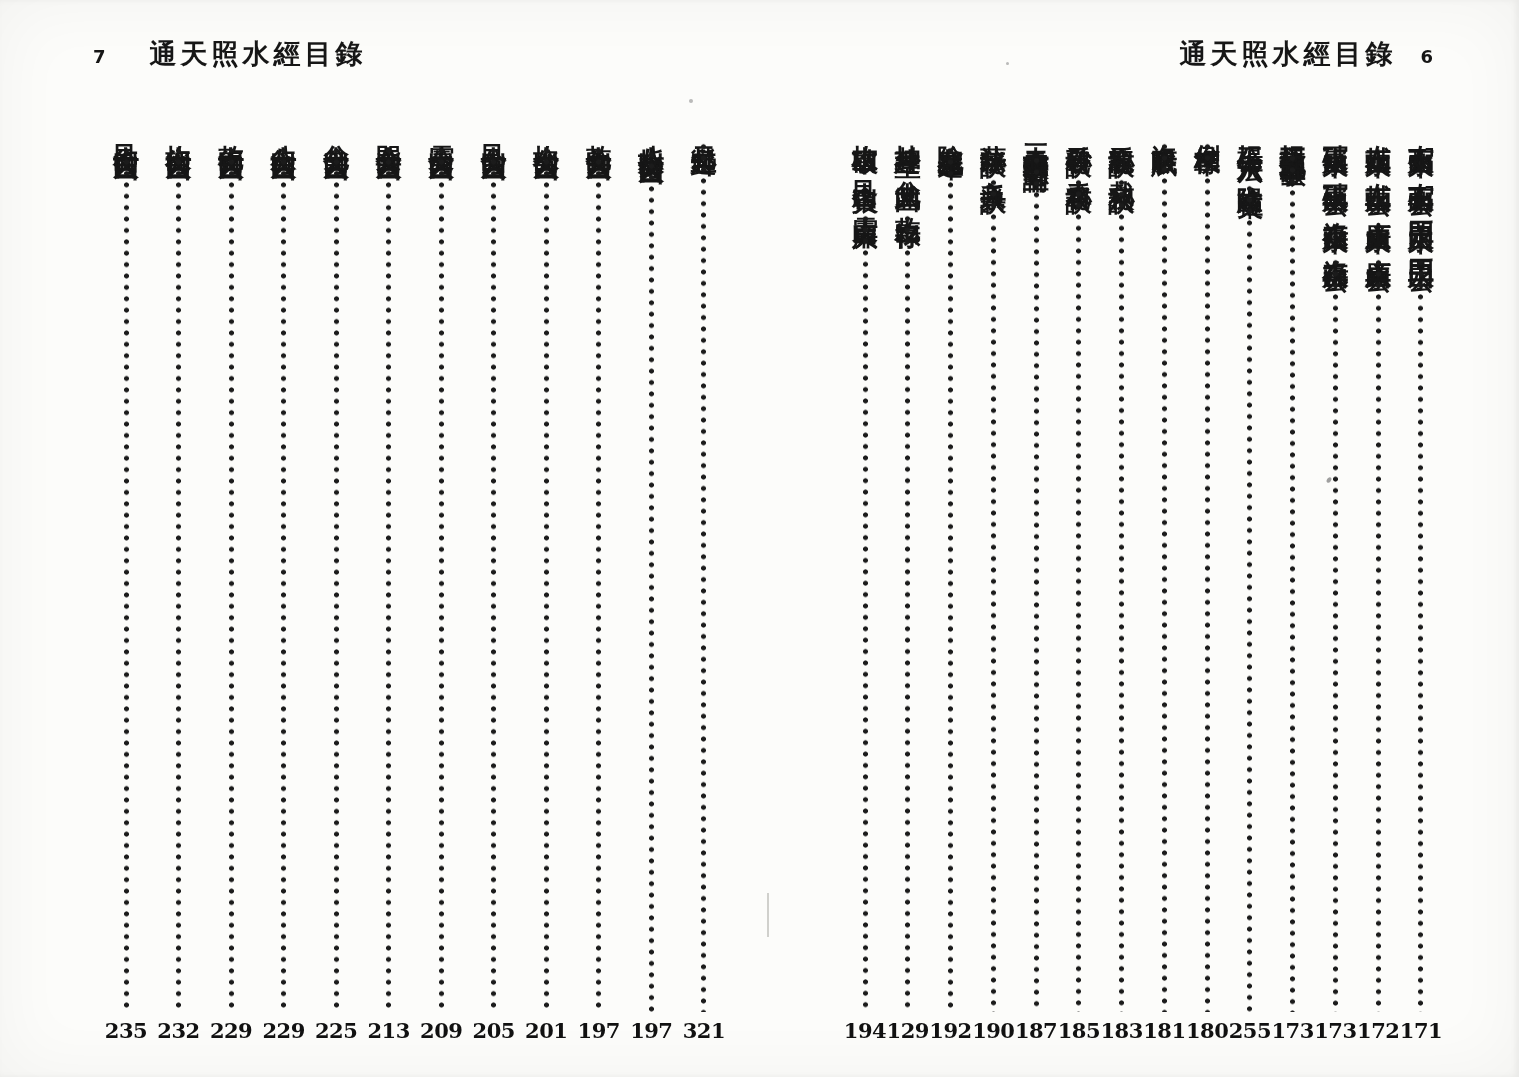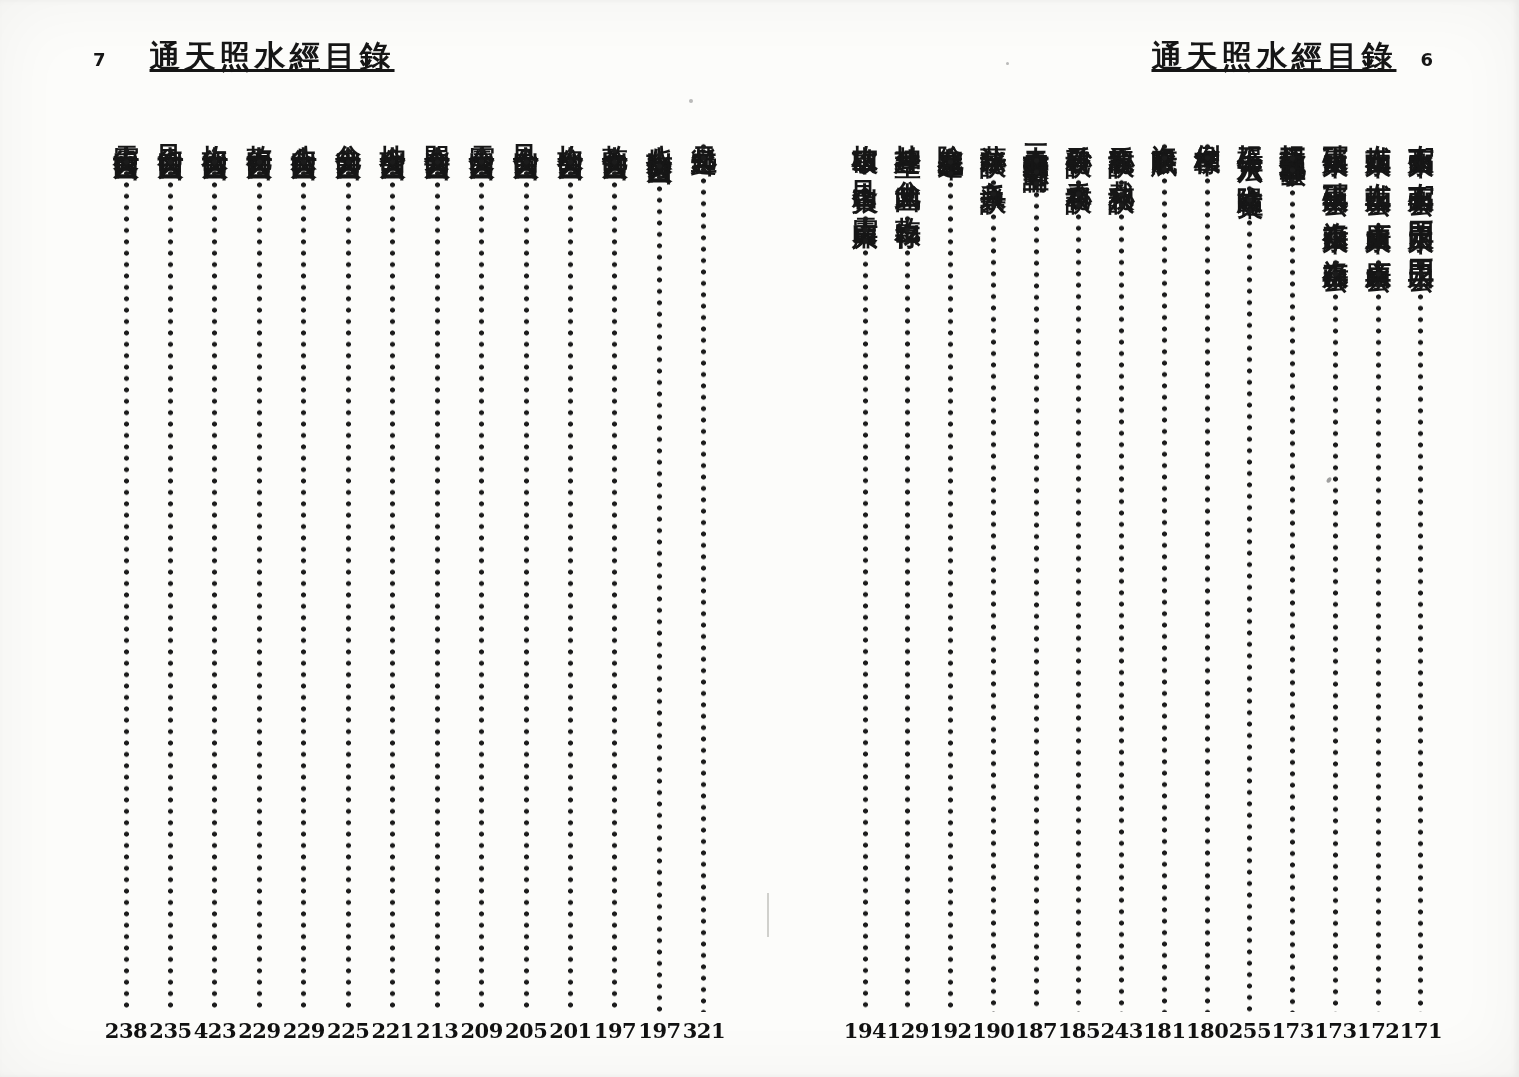--- a/index.html
+++ b/index.html
@@ -17,21 +17,21 @@
   .page-right { left: 760px; }
 
   .hdr { position: absolute; top: 36px; display: flex; align-items: center; }
   .hdr-left  { left: 93px;  gap: 44px; }
   .hdr-right { right: 86px; gap: 24px; }
   .hdr .pgnum {
     font-family: "DejaVu Sans", "Liberation Sans", sans-serif;
     font-size: 18px; font-weight: 700; padding-top: 5px;
   }
   .hdr .ptitle {
-    font-size: 31px; font-weight: 700; letter-spacing: 4px; white-space: nowrap; text-decoration: underline;
+    font-size: 27px; font-weight: 700; letter-spacing: 4px; white-space: nowrap;
   }
 
   .entries {
     position: absolute; top: 124px; bottom: 33px;
     display: flex; flex-direction: row-reverse; justify-content: space-between;
   }
   .entries-left  { left: 106px; width: 618px; }
   .entries-right { left: 85px;  width: 596px; }
 
   .entry { display: flex; flex-direction: column; align-items: center; width: 40px; }
@@ -98,53 +98,43 @@
           <div class="etext">震山分穴吉凶</div>
           <div class="leader"></div>
           <div class="enum">209</div>
         </div>
         <div class="entry">
           <div class="etext">巽山分穴吉凶</div>
           <div class="leader"></div>
           <div class="enum">213</div>
         </div>
         <div class="entry">
-          <div class="etext">坤山分穴吉凶</div>
-          <div class="leader"></div>
-          <div class="enum">221</div>
-        </div>
-        <div class="entry">
           <div class="etext">兌山分穴吉凶</div>
           <div class="leader"></div>
           <div class="enum">225</div>
         </div>
         <div class="entry">
           <div class="etext">八山行穴吉凶</div>
           <div class="leader"></div>
           <div class="enum">229</div>
         </div>
         <div class="entry">
           <div class="etext">乾山行穴吉凶</div>
           <div class="leader"></div>
           <div class="enum">229</div>
         </div>
         <div class="entry">
           <div class="etext">坎山行穴吉凶</div>
           <div class="leader"></div>
-          <div class="enum">423</div>
+          <div class="enum">232</div>
         </div>
         <div class="entry">
           <div class="etext">艮山行穴吉凶</div>
           <div class="leader"></div>
           <div class="enum">235</div>
-        </div>
-        <div class="entry">
-          <div class="etext">震山行穴吉凶</div>
-          <div class="leader"></div>
-          <div class="enum">238</div>
         </div>
       </div>
   </section>
 
   <section class="page page-right">
     <div class="hdr hdr-right">
       <span class="ptitle">通天照水經目錄</span>
       <span class="pgnum">6</span>
     </div>
     <div class="entries entries-right" id="entries-right">
@@ -179,21 +169,21 @@
           <div class="enum">180</div>
         </div>
         <div class="entry">
           <div class="etext">海底眼賦</div>
           <div class="leader"></div>
           <div class="enum">181</div>
         </div>
         <div class="entry">
           <div class="etext">看龍秘訣　裁穴秘訣</div>
           <div class="leader"></div>
-          <div class="enum">243</div>
+          <div class="enum">183</div>
         </div>
         <div class="entry">
           <div class="etext">看砂秘訣　看水秘訣</div>
           <div class="leader"></div>
           <div class="enum">185</div>
         </div>
         <div class="entry">
           <div class="etext">三十六禽二十四獸明堂論</div>
           <div class="leader"></div>
           <div class="enum">187</div>

